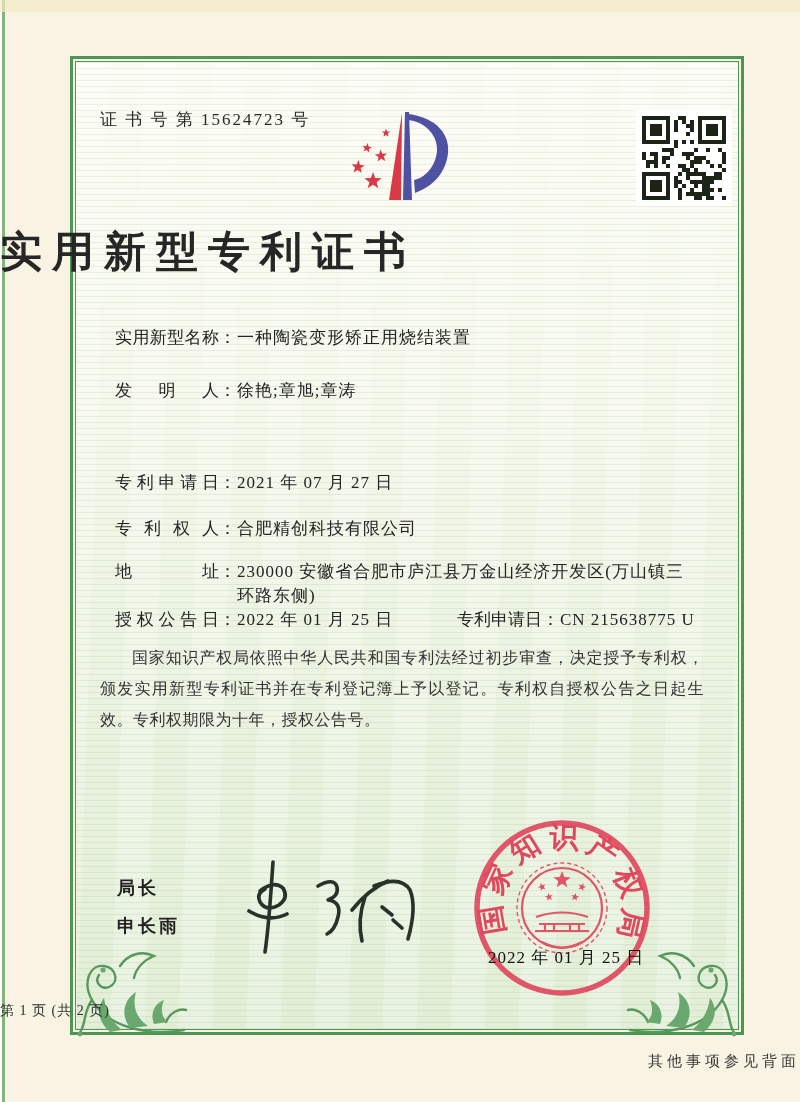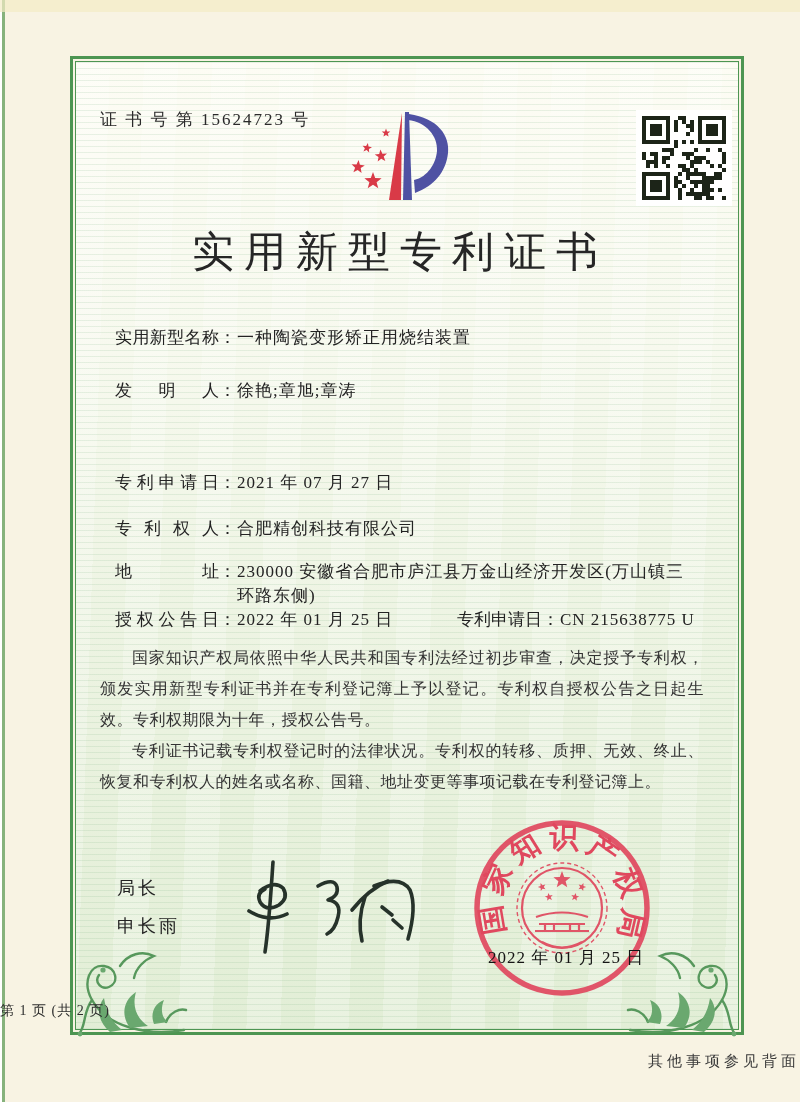--- a/index.html
+++ b/index.html
@@ -30,36 +30,36 @@
       linear-gradient(180deg,#fdfcf4 0%,#f7f9ee 30%,#ecf3e1 62%,#e2eed6 100%);
   }
   .content{position:absolute;inset:0;z-index:3;}
 
   .cert-number{position:absolute;left:100px;top:108px;font-size:17px;letter-spacing:2px;color:#2a2a2a;}
 
   .logo{position:absolute;left:342px;top:108px;width:125px;height:105px;}
   .qr{position:absolute;left:636px;top:110px;width:96px;height:96px;}
 
   .title{
-    position:absolute;left:0;right:0;top:224px;text-align:center;
-    font-size:42px;font-weight:400;letter-spacing:10px;color:#262626;
+    position:absolute;left:0;right:0;top:224px;
+    font-size:42px;font-weight:700;letter-spacing:10px;color:#262626;
   }
 
   .field-row{position:absolute;left:115px;font-size:17px;line-height:24px;white-space:nowrap;}
   .flabel{display:inline-block;width:104px;text-align:justify;text-align-last:justify;vertical-align:top;}
   .colon{display:inline-block;width:18px;vertical-align:top;}
   .fvalue{display:inline-block;vertical-align:top;white-space:pre-line;letter-spacing:1px;}
   .fvalue.addr{width:470px;}
   .fvalue.w1{width:220px;}
 
   .paragraphs{position:absolute;left:100px;top:642px;width:604px;font-size:16px;line-height:31px;color:#333;}
   .paragraphs p{margin:0;text-indent:2em;text-align:justify;letter-spacing:0.5px;}
 
   .officer{position:absolute;left:117px;top:876px;font-size:18px;letter-spacing:3px;color:#222;}
-  .officer div{margin-bottom:14px;}
+  .officer div{margin-bottom:14px;font-weight:bold;}
 
   .signature{position:absolute;left:232px;top:846px;width:200px;height:115px;}
 
   .seal{position:absolute;left:462px;top:816px;width:200px;height:188px;}
   .seal-date{
     position:absolute;left:486px;top:946px;width:160px;text-align:center;
     font-size:17px;letter-spacing:1px;color:#141414;z-index:4;
   }
 
   .flourish{position:absolute;width:118px;height:112px;z-index:2;}
@@ -268,21 +268,20 @@
     <div class="field-row" style="top:560px">
       <span class="flabel">地址</span><span class="colon">：</span><span class="fvalue addr">230000 安徽省合肥市庐江县万金山经济开发区(万山镇三
 环路东侧)</span>
     </div>
     <div class="field-row" style="top:608px">
       <span class="flabel">授权公告日</span><span class="colon">：</span><span class="fvalue w1">2022 年 01 月 25 日</span><span>专利申请日</span><span class="colon">：</span><span class="fvalue">CN 215638775 U</span>
     </div>
 
     <div class="paragraphs">
       <p>国家知识产权局依照中华人民共和国专利法经过初步审查，决定授予专利权，颁发实用新型专利证书并在专利登记簿上予以登记。专利权自授权公告之日起生效。专利权期限为十年，授权公告号。</p>
-      <p>专利证书记载专利权登记时的法律状况。专利权的转移、质押、无效、终止、恢复和专利权人的姓名或名称、国籍、地址变更等事项记载在专利登记簿上。</p>
     </div>
 
     <div class="officer">
       <div>局长</div>
       <div>申长雨</div>
     </div>
 
     <svg class="signature" viewBox="0 0 200 115">
       <g fill="none" stroke="#26322a" stroke-width="3.6" stroke-linecap="round" stroke-linejoin="round">
         <path d="M28,45 q14,-11 23,-3 q6,10 -4,17 q-13,7 -19,-3 q-4,-9 5,-13"></path>

